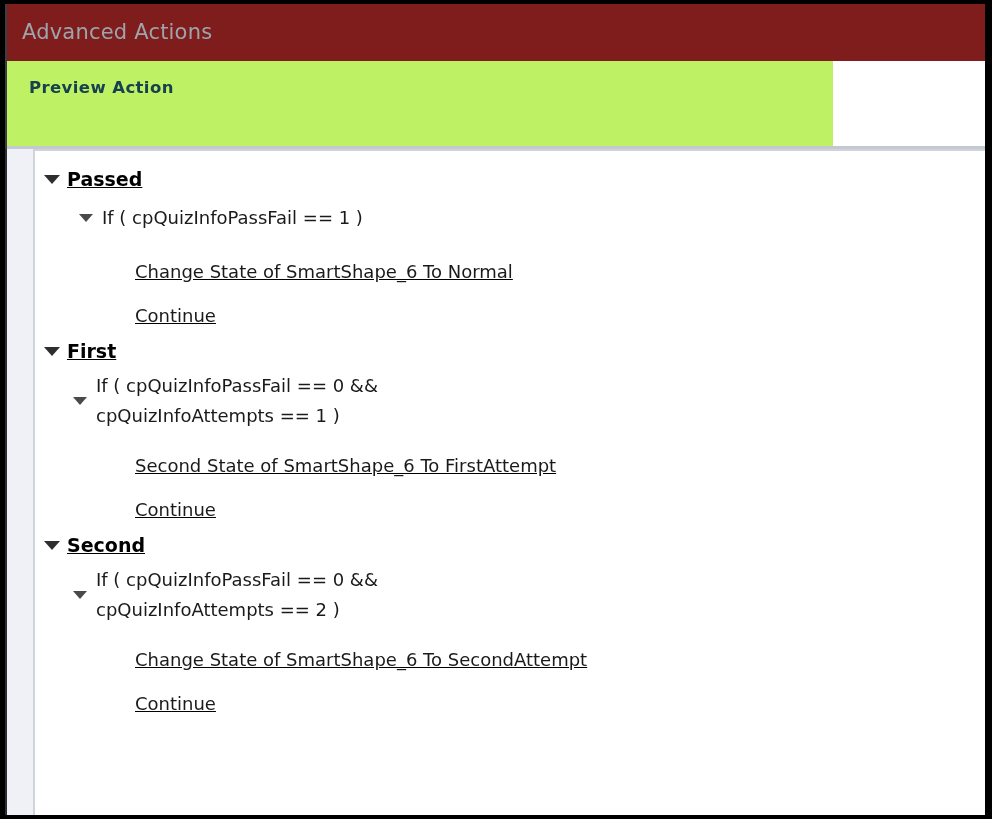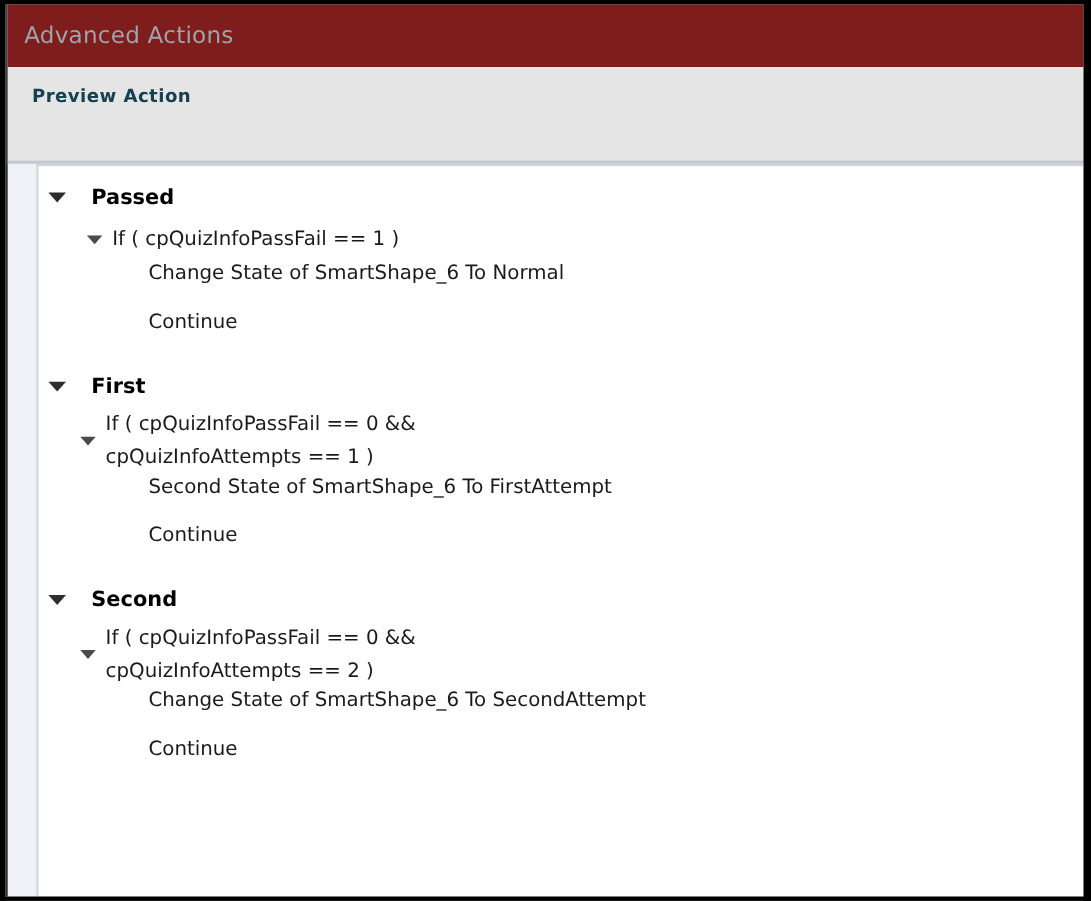--- a/index.html
+++ b/index.html
@@ -73,23 +73,23 @@
     letter-spacing: 0.2px;
     white-space: nowrap;
     font-family: "DejaVu Sans", "Liberation Sans", sans-serif;
   }
 
   
   #section-band {
     position: absolute;
     left: 7px;
     top: 61px;
-    width: 978px;
+    width: 826px;
     height: 87px;
-    background: #e5e5e5;
+    background: #bef264;
     box-sizing: border-box;
   }
   #section-title {
     position: absolute;
     left: 22px;
     top: 17px;
     font-size: 16.5px;
     font-weight: bold;
     color: #17414f;
     letter-spacing: 0.4px;
@@ -141,21 +141,22 @@
     height: 38px;
     display: flex;
     align-items: center;
     padding-left: 9px;
   }
   .group-label {
     font-size: 19px;
     font-weight: bold;
     color: #000000;
     white-space: nowrap;
-    margin-left: 23px;
+    margin-left: 7px;
+    text-decoration: underline;
   }
 
   .cond-row {
     position: relative;
     display: flex;
     align-items: center;
     padding-left: 44px;
     min-height: 40px;
   }
   .cond-row.two-line { min-height: 62px; padding-left: 38px; }
@@ -165,22 +166,23 @@
     margin-left: 9px;
     line-height: 30px;
     white-space: pre-line;
     font-family: "DejaVu Sans", "Liberation Sans", sans-serif;
   }
 
   .action-row {
     position: relative;
     height: 44px;
     display: flex;
-    align-items: flex-start;
+    align-items: flex-end;
     padding-left: 100px;
+    text-decoration: underline;
   }
   .action-text {
     font-size: 18px;
     color: #1a1a1a;
     white-space: nowrap;
     font-family: "DejaVu Sans", "Liberation Sans", sans-serif;
   }
 
   
   .tri {

